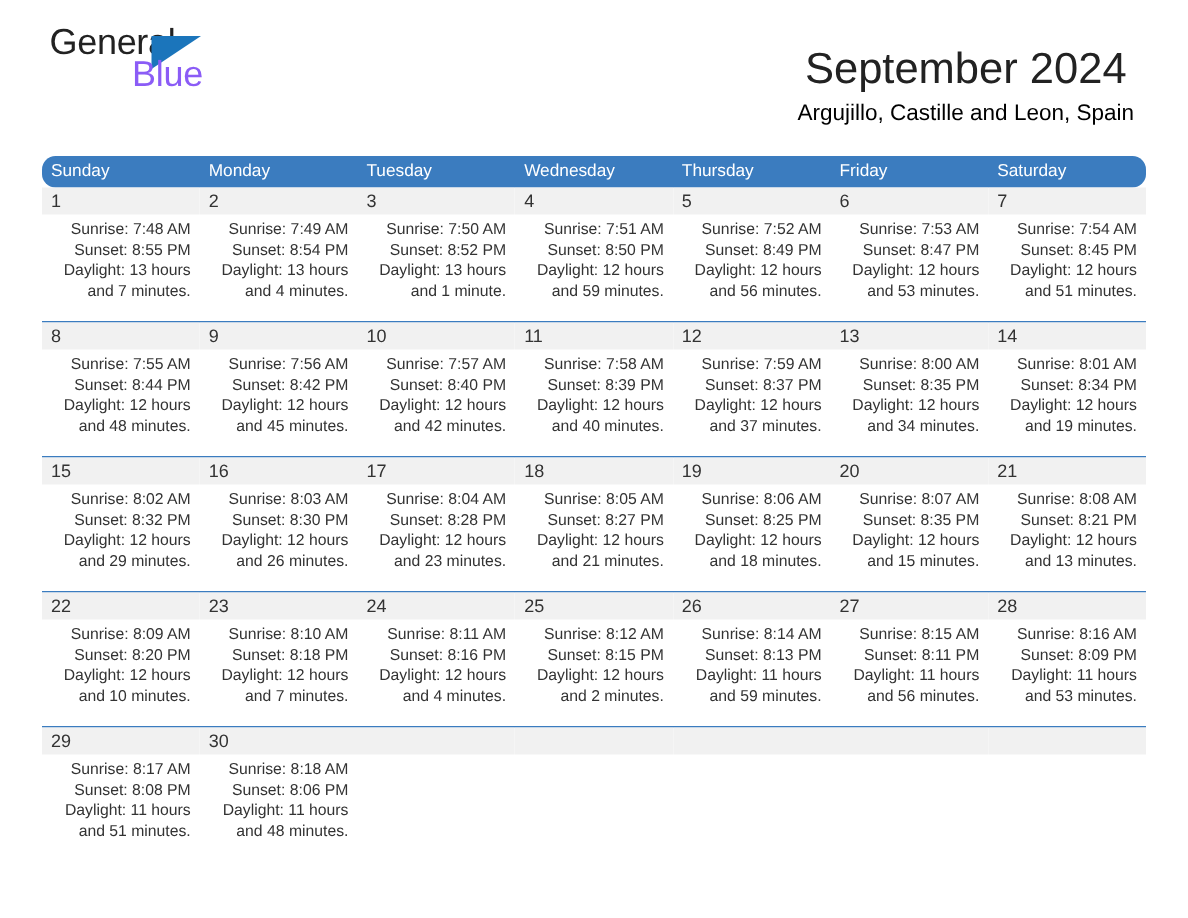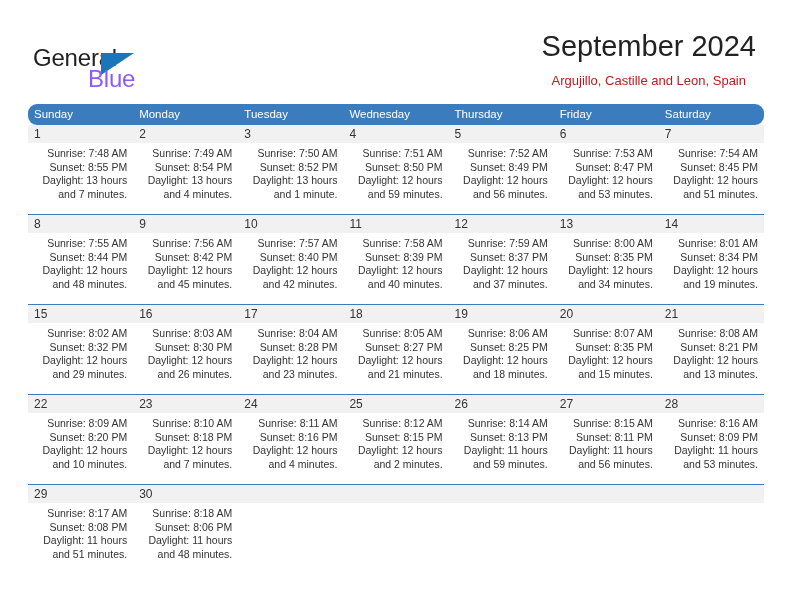--- a/index.html
+++ b/index.html
@@ -25,21 +25,21 @@
   .top {
     position: absolute;
     left: 0;
     top: 0;
     width: 792px;
     height: 100px;
   }
   .logo {
     position: absolute;
     left: 33px;
-    top: 45px;
+    top: 16px;
     width: 210px;
     height: 50px;
   }
   .logo-general {
     position: absolute;
     left: 0;
     top: 0;
     font-size: 24px;
     letter-spacing: -0.2px;
     color: #222222;
@@ -72,24 +72,24 @@
     top: 28px;
     text-align: center;
   }
   .cal-title {
     font-size: 29px;
     color: #222222;
     line-height: 36px;
     white-space: nowrap;
   }
   .cal-sub {
-    font-size: 13px;
-    color: #b91c1c;
+    font-size: 15px;
+    color: #000000;
     line-height: 20px;
-    margin-top: 7px;
+    margin-top: 2px;
     white-space: nowrap;
   }
 
   
   .calendar {
     position: absolute;
     left: 28px;
     top: 104px;
     width: 736px;
   }

